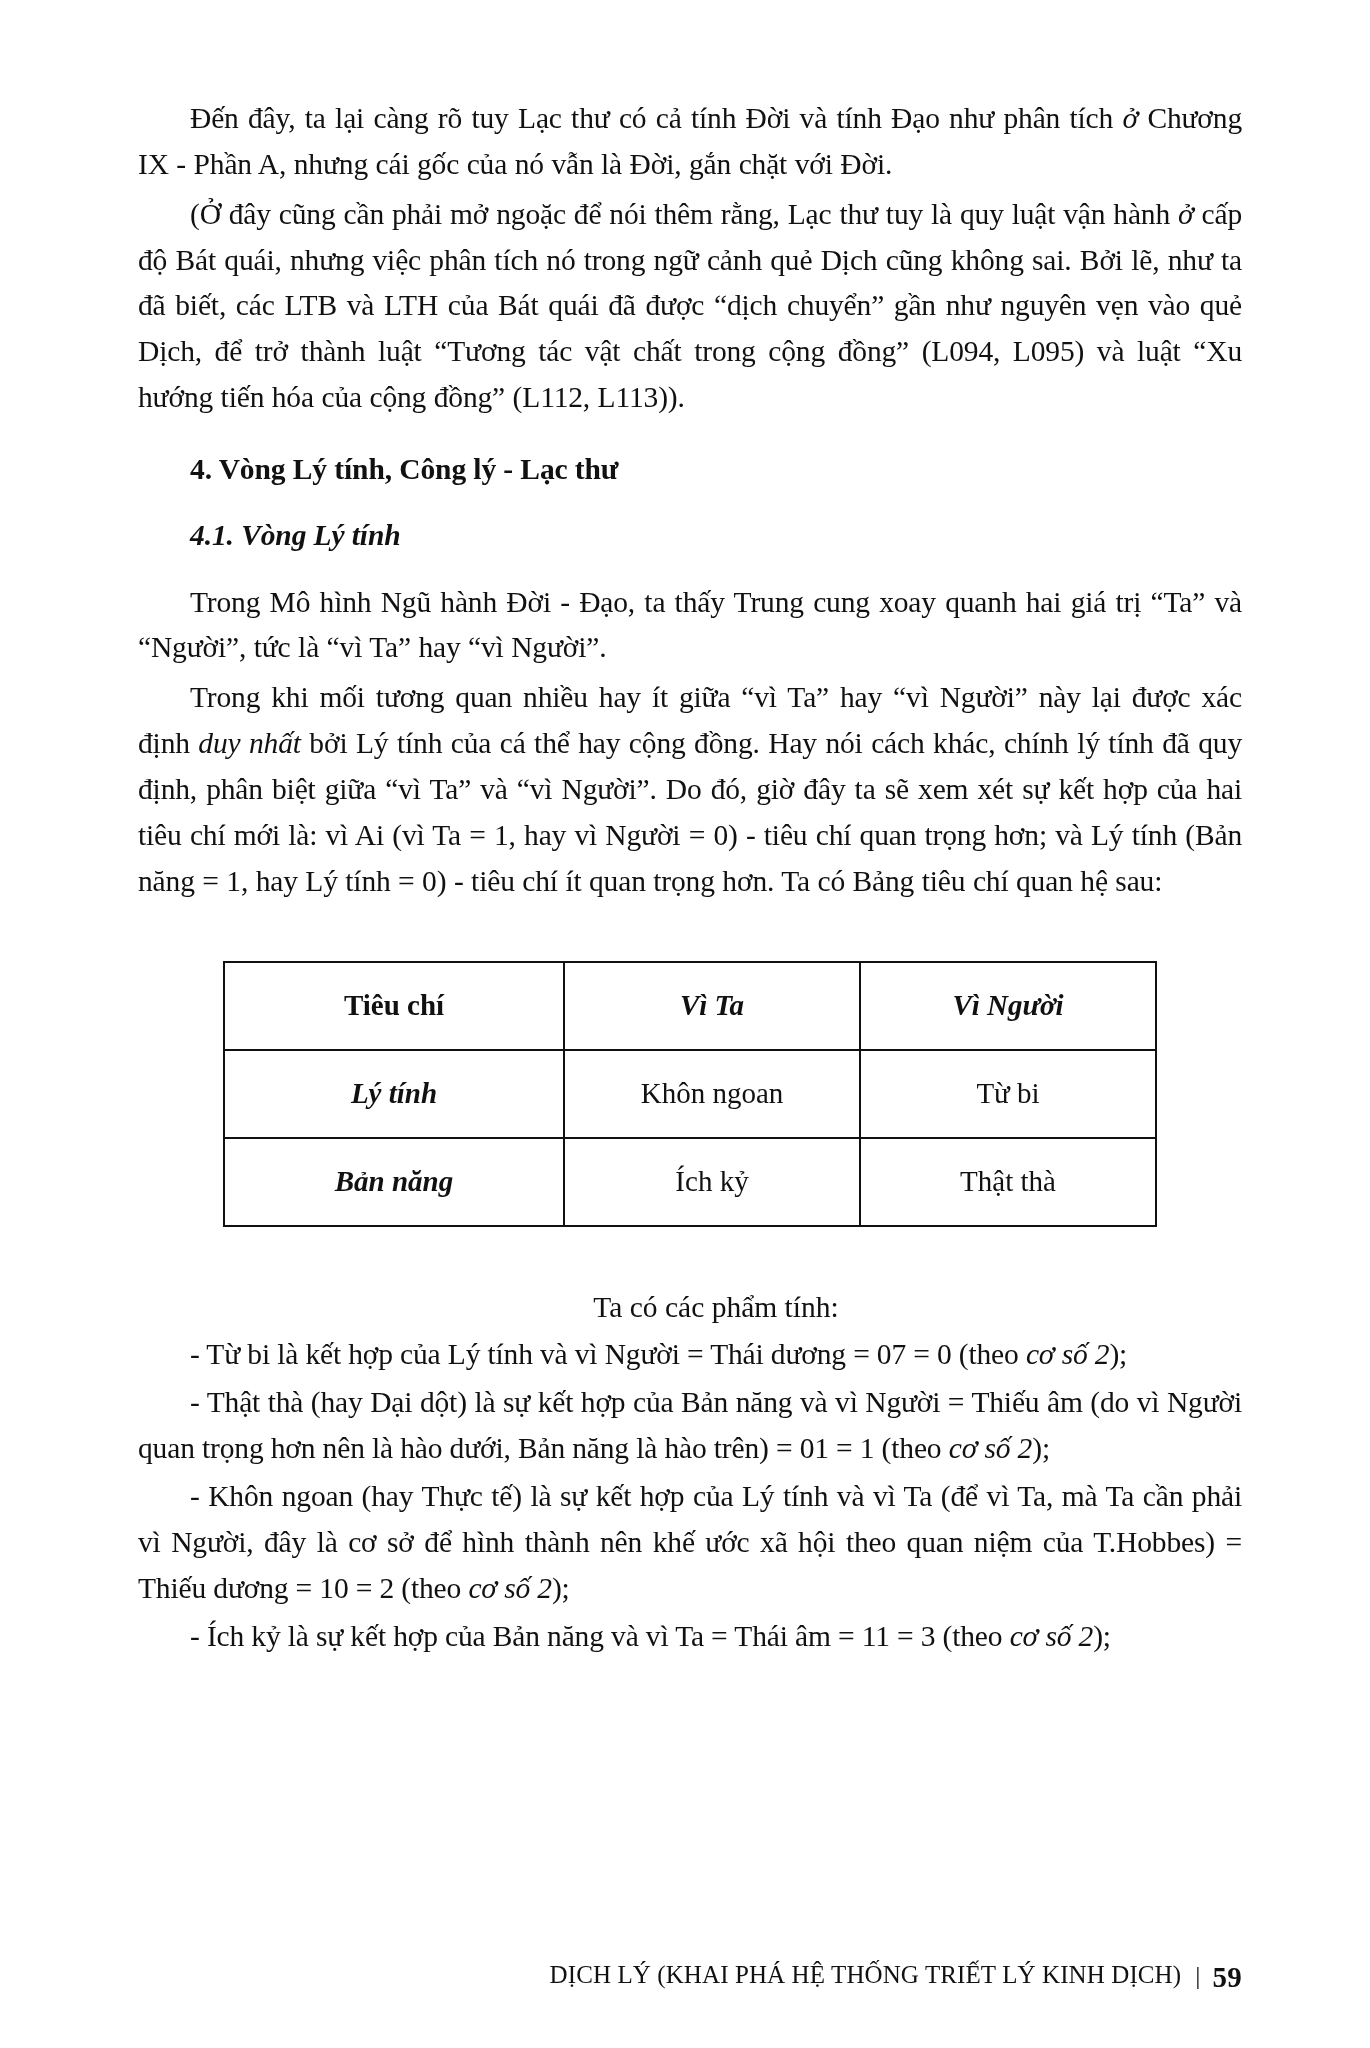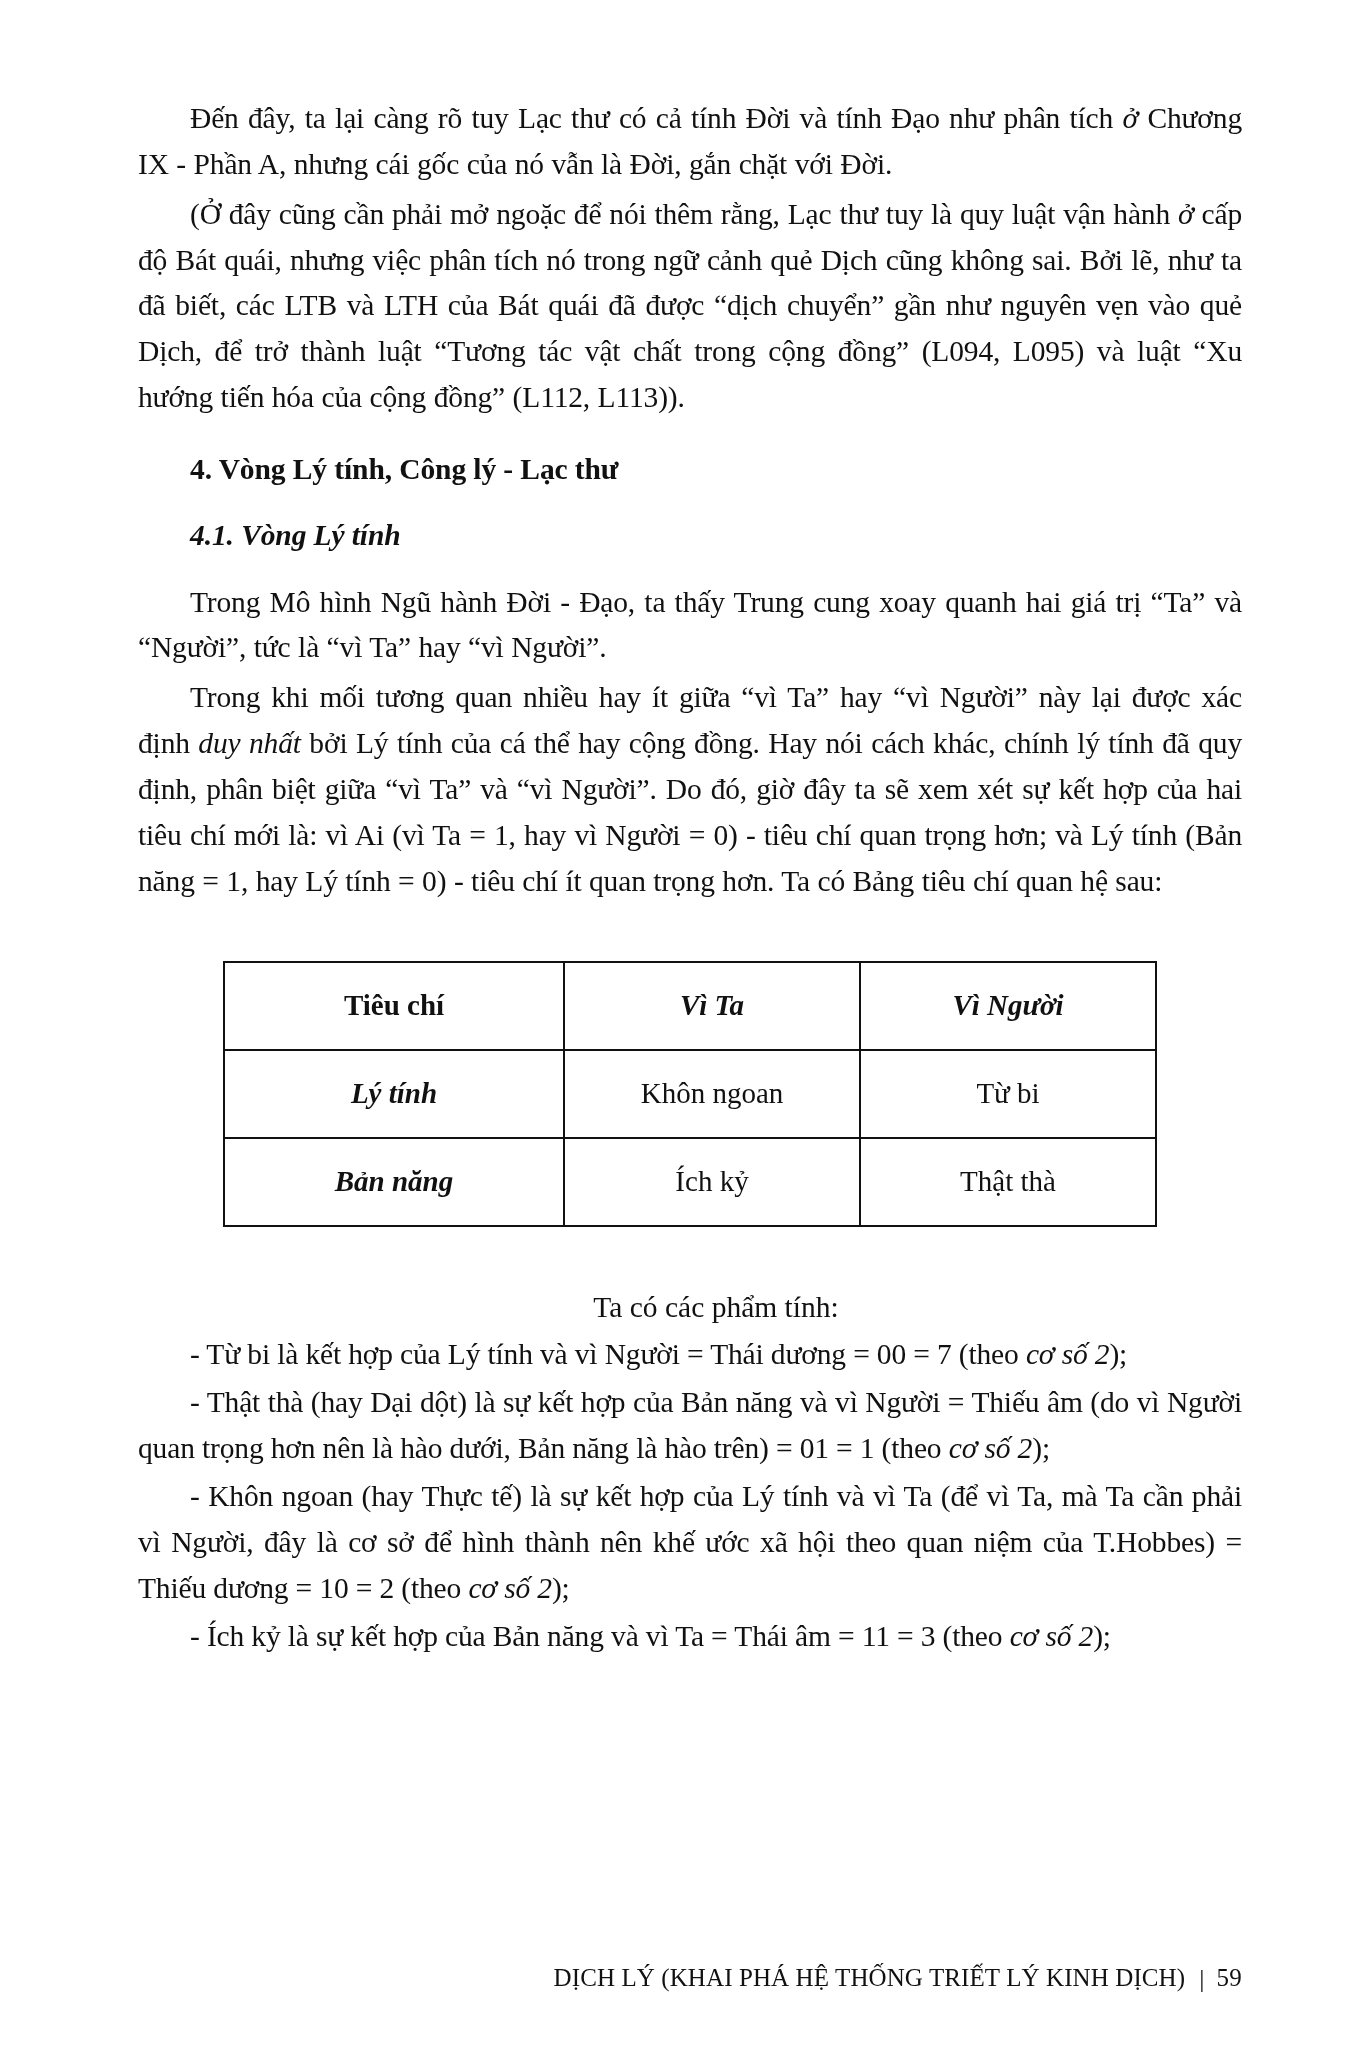--- a/index.html
+++ b/index.html
@@ -131,22 +131,22 @@
     font-variant: small-caps;
     text-transform: uppercase;
     font-size: 25px;
     letter-spacing: 0.1px;
   }
   .footer .sep {
     margin: 0 12px 0 14px;
     color: #111;
   }
   .footer .pageno {
-    font-size: 25px;
-    font-weight: normal;
+    font-size: 29px;
+    font-weight: bold;
   }
 </style>
 </head>
 <body>
 
 <div class="page">
 
   <div class="content">
 
     <div class="par-block">
@@ -195,21 +195,21 @@
             <td class="plain">Ích kỷ</td>
             <td class="plain">Thật thà</td>
           </tr>
         </tbody>
       </table>
     </div>
 
     <div class="post-table">
       <p class="lead-in">Ta có các phẩm tính:</p>
 
-      <p class="bullet"><span>- Từ bi là kết hợp của Lý tính và vì Người = Thái dương = 00 = 7 (theo </span><span class="it">cơ số 2</span><span>);</span></p>
+      <p class="bullet"><span>- Từ bi là kết hợp của Lý tính và vì Người = Thái dương = 07 = 0 (theo </span><span class="it">cơ số 2</span><span>);</span></p>
 
       <p class="bullet"><span>- Thật thà (hay Dại dột) là sự kết hợp của Bản năng và vì Người = Thiếu âm (do vì Người quan trọng hơn nên là hào dưới, Bản năng là hào trên) = 01 = 1 (theo </span><span class="it">cơ số 2</span><span>);</span></p>
 
       <p class="bullet"><span>- Khôn ngoan (hay Thực tế) là sự kết hợp của Lý tính và vì Ta (để vì Ta, mà Ta cần phải vì Người, đây là cơ sở để hình thành nên khế ước xã hội theo quan niệm của T.Hobbes) = Thiếu dương = 10 = 2 (theo </span><span class="it">cơ số 2</span><span>);</span></p>
 
       <p class="bullet"><span>- Ích kỷ là sự kết hợp của Bản năng và vì Ta = Thái âm = 11 = 3 (theo </span><span class="it">cơ số 2</span><span>);</span></p>
     </div>
 
   </div>
 

